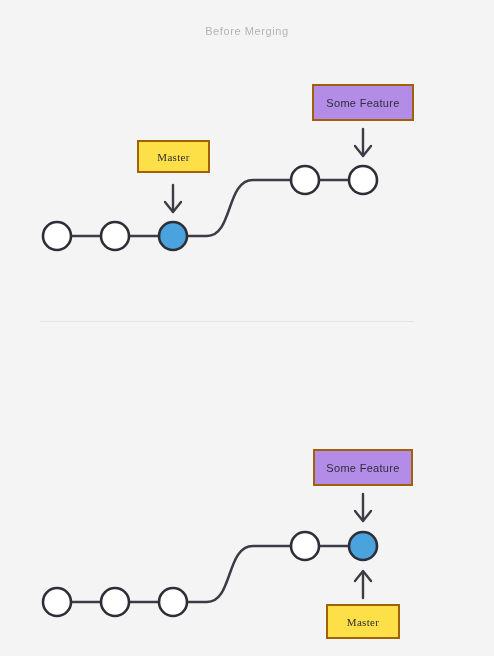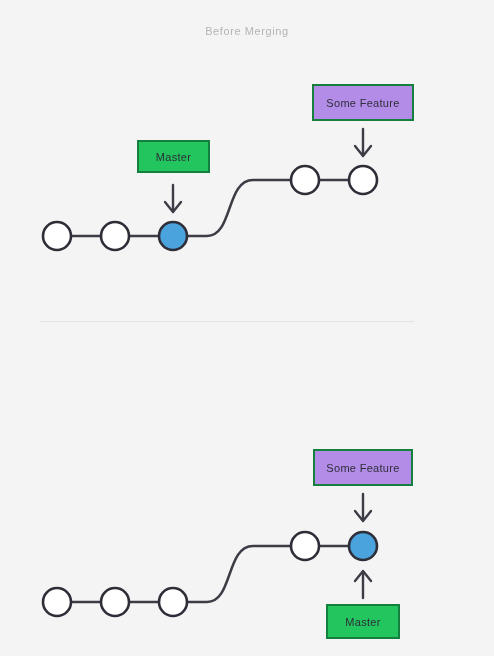--- a/index.html
+++ b/index.html
@@ -39,31 +39,31 @@
     left: 40px;
     top: 321px;
     width: 374px;
     height: 1px;
     background: #e3e3e3;
   }
 
   .tag {
     position: absolute;
     box-sizing: border-box;
-    border: 2px solid #15803d;
+    border: 2px solid #a16207;
     display: flex;
     align-items: center;
     justify-content: center;
     font-size: 11px;
     color: #2e2e38;
     letter-spacing: 0.3px;
     font-family: "Liberation Sans", sans-serif;
     user-select: none;
   }
-  .tag.master  { background: #22c55e; }
+  .tag.master  { background: #fde047; font-family: Liberation Serif, serif; }
   .tag.feature { background: #b38ce8; }
 
   #tag-master-top   { left: 137px; top: 140px; width: 73px; height: 33px; }
   #tag-feature-top  { left: 312px; top: 84px;  width: 102px; height: 37px; }
   #tag-feature-bot  { left: 313px; top: 449px; width: 100px; height: 37px; }
   #tag-master-bot   { left: 326px; top: 604px; width: 74px; height: 35px; }
 
   svg.graph {
     position: absolute;
     left: 0;

